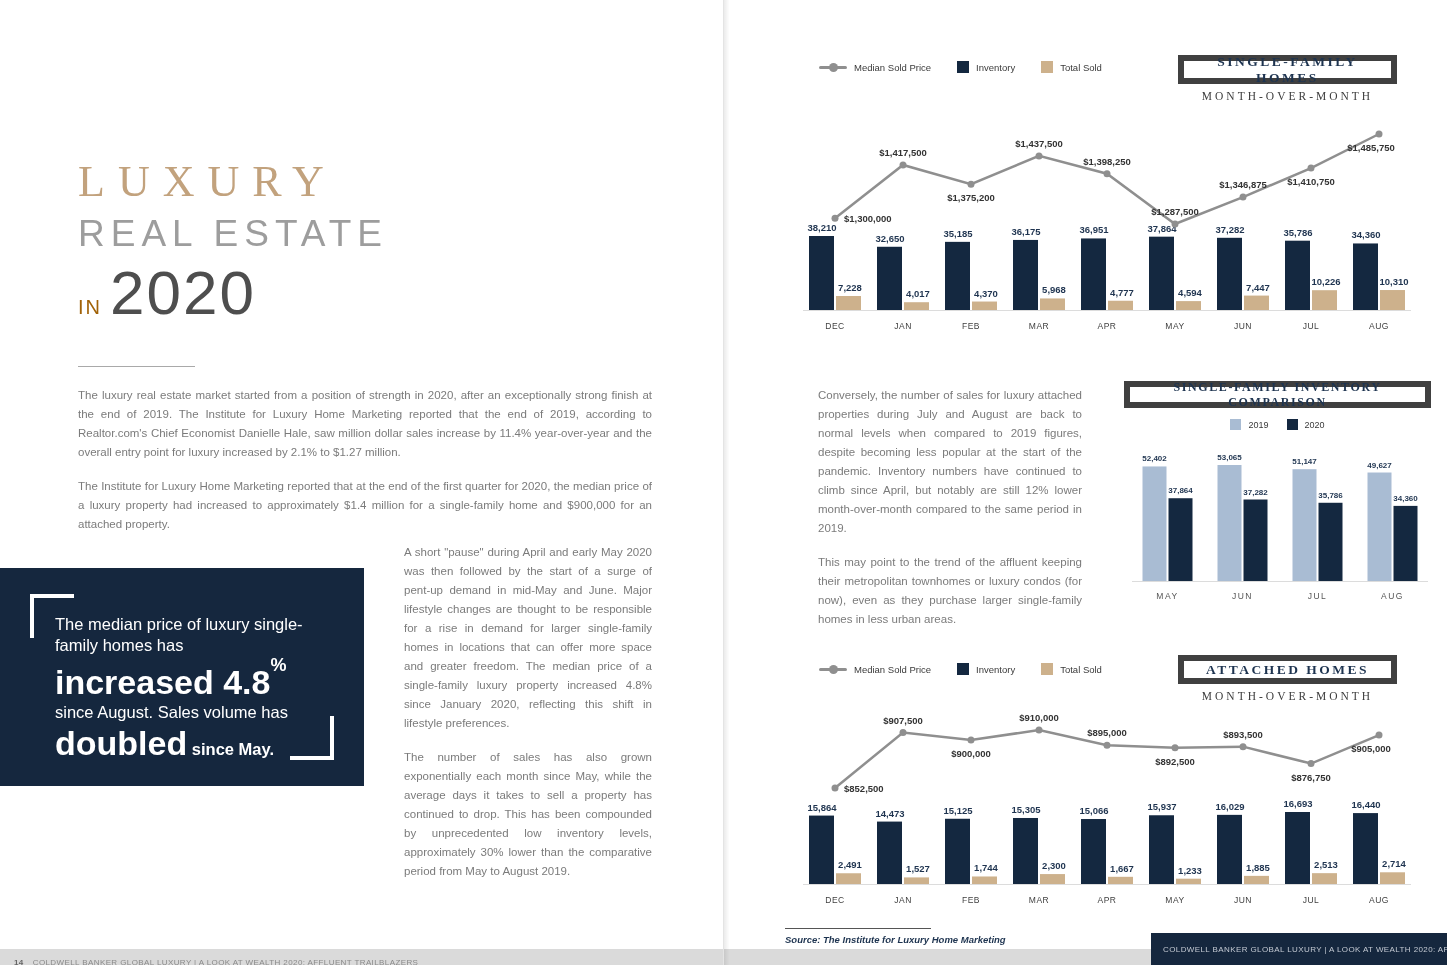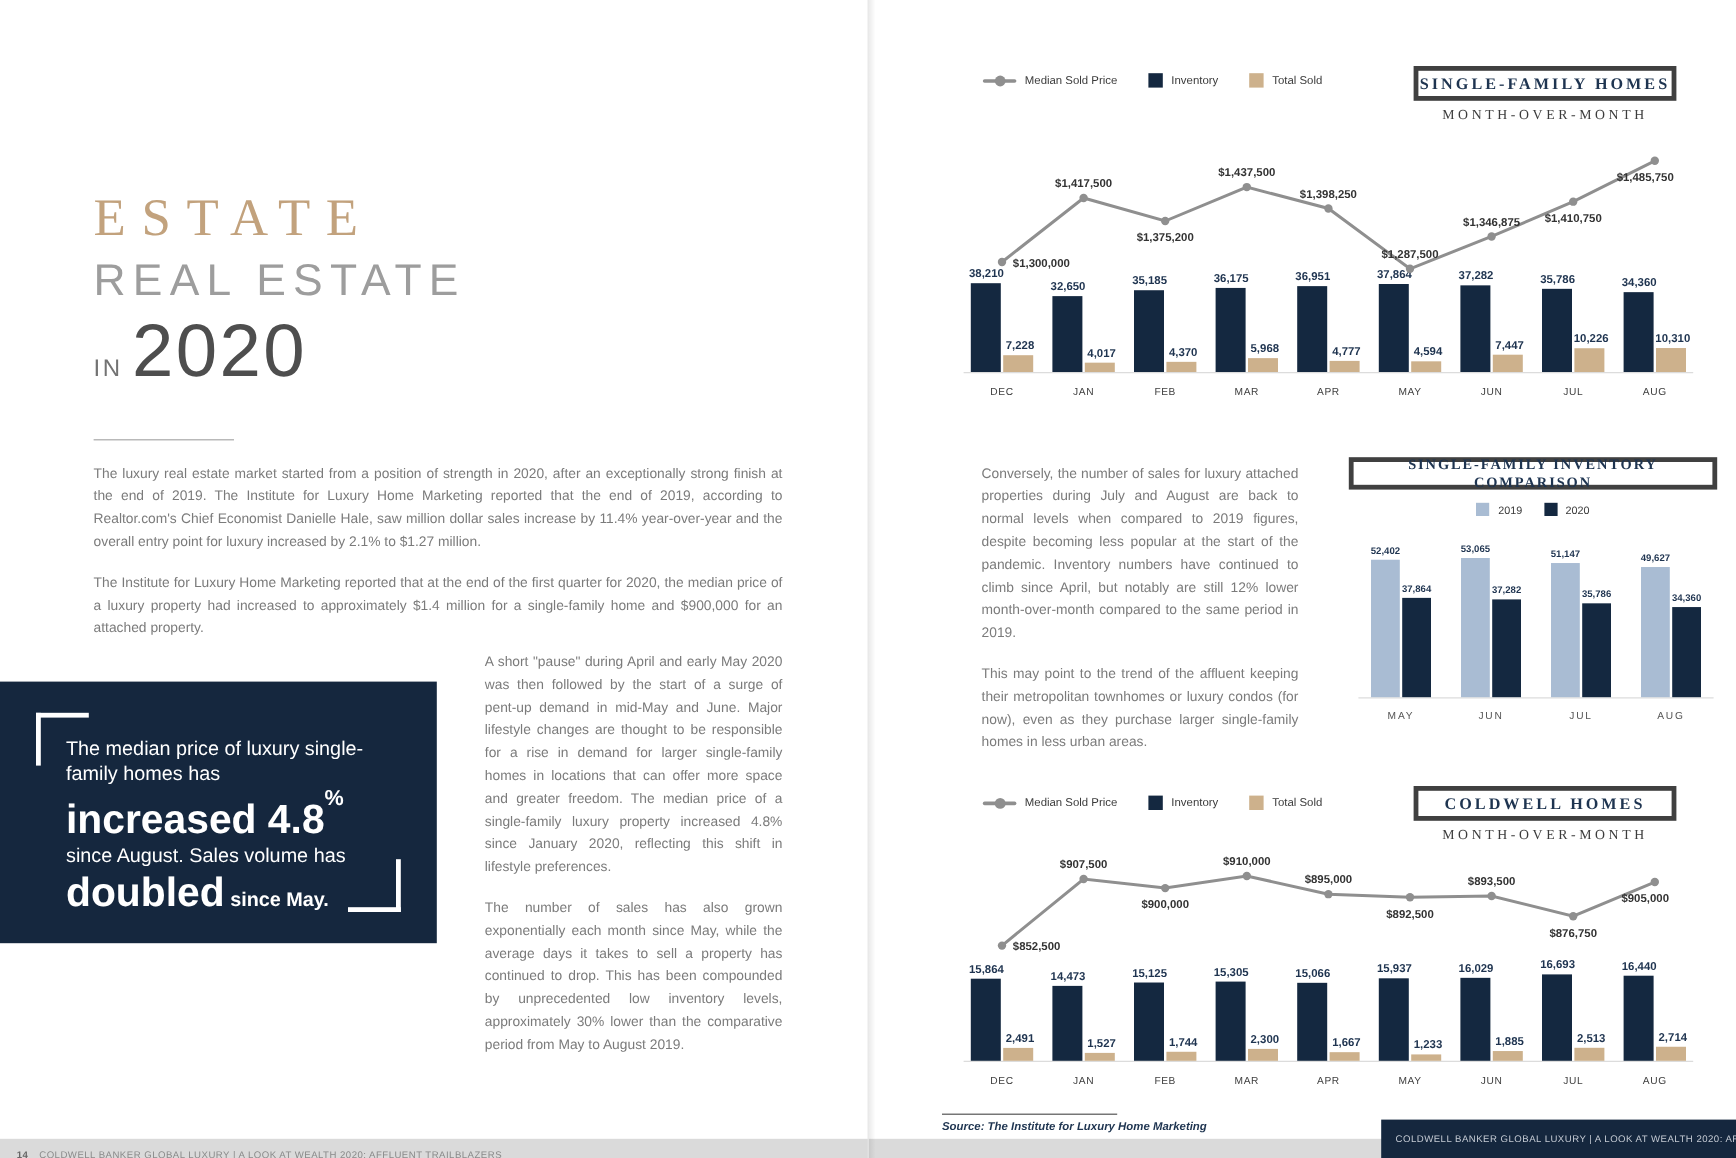--- a/index.html
+++ b/index.html
@@ -9,21 +9,21 @@
   .gutter{position:absolute;left:723px;top:0;bottom:0;width:9px;
           background:linear-gradient(to right,rgba(0,0,0,.08),rgba(0,0,0,0) 70%);border-left:1px solid #e4e4e4}
   .page-left{position:absolute;left:0;top:0;width:723px;height:965px}
   .page-right{position:absolute;left:731px;top:0;width:716px;height:965px}
 
   
   .title{position:absolute;left:78px;top:156px}
   .title-luxury{font-family:"Liberation Serif",serif;font-size:44px;letter-spacing:13px;color:#C2A27D}
   .title-real{font-size:37px;letter-spacing:6px;color:#9D9D9D;margin-top:6px}
   .title-row3{display:flex;align-items:baseline;margin-top:2px}
-  .title-in{font-size:20px;letter-spacing:2px;color:#737373;margin-right:8px}
+  .title-in{font-size:20px;letter-spacing:2px;color:#a16207;margin-right:8px}
   .title-year{font-size:62px;letter-spacing:2px;color:#4e4e4e;font-weight:400}
   .rule{position:absolute;left:78px;top:366px;width:117px;border-top:1px solid #a9a9a9}
   .intro{position:absolute;left:78px;top:386px;width:574px;font-size:11.5px;line-height:19px;color:#7b7b7b;text-align:justify}
   .intro p+p{margin-top:15px}
   .coltext{position:absolute;left:404px;top:543px;width:248px;font-size:11.5px;line-height:19px;color:#7b7b7b;text-align:justify}
   .coltext p+p{margin-top:15px}
 
   .callout{position:absolute;left:0;top:568px;width:364px;height:218px;background:#15273E;color:#fff}
   .co-inner{position:absolute;left:55px;top:46px;right:26px}
   .co-line{font-size:16.5px;font-weight:normal;line-height:21px}
@@ -42,21 +42,21 @@
   .legend-top{left:88px;top:61px}
   .legend-bottom{left:88px;top:663px}
   .lg-item{display:flex;align-items:center;gap:7px}
   .lg-line{width:28px;height:3px;background:#8F8F8F;position:relative;border-radius:2px}
   .lg-line::after{content:"";position:absolute;left:10px;top:-3px;width:9px;height:9px;border-radius:50%;background:#8F8F8F}
   .lg-sw{width:12px;height:12px}
   .sw-navy{background:#142840}.sw-tan{background:#CDB18C}
   .lg-sw-sm{width:11px;height:11px}
   .sw-2019{background:#A9BCD3}.sw-2020{background:#142840}
 
-  .tbox{position:absolute;border:4px solid #404040;display:flex;align-items:center;justify-content:center;
+  .tbox{position:absolute;border:6px solid #404040;display:flex;align-items:center;justify-content:center;
         font-family:"Liberation Serif",serif;font-weight:bold;color:#1E3450;text-align:center}
   .tbox-sf{left:447px;top:55px;width:219px;height:29px;font-size:13.5px;letter-spacing:2.5px}
   .tbox-cmp{left:393px;top:381px;width:307px;height:27px;font-size:12px;letter-spacing:1.6px}
   .tbox-at{left:447px;top:655px;width:219px;height:29px;font-size:13.5px;letter-spacing:2.5px}
   .subtitle{position:absolute;font-family:"Liberation Serif",serif;font-size:11.5px;letter-spacing:3px;color:#3c3c3c;text-align:center;width:219px}
   .sub-sf{left:447px;top:90px}
   .sub-at{left:447px;top:690px}
   .legend-cmp{position:absolute;left:393px;top:419px;width:307px;display:flex;justify-content:center;gap:18px;
               font-size:9px;color:#3a3a3a;align-items:flex-start}
   .midtext{position:absolute;left:87px;top:386px;width:264px;font-size:11.5px;line-height:19px;color:#7b7b7b;text-align:justify}
@@ -81,21 +81,21 @@
   .footer-bar span{font-size:8px;color:#C4CAD3;letter-spacing:.4px;white-space:nowrap;padding-left:12px}
 </style>
 </head>
 <body>
 
 <div class="spread">
   <div class="bottom-strip"></div>
 
   <div class="page-left">
     <div class="title">
-      <div class="title-luxury">ESTATE</div>
+      <div class="title-luxury">LUXURY</div>
       <div class="title-real">REAL ESTATE</div>
       <div class="title-row3">
         <span class="title-in">IN</span>
         <span class="title-year">2020</span>
       </div>
     </div>
     <div class="rule"></div>
 
     <div class="intro">
       <p>The luxury real estate market started from a position of strength in 2020, after an exceptionally strong finish at the end of 2019. The Institute for Luxury Home Marketing reported that the end of 2019, according to Realtor.com's Chief Economist Danielle Hale, saw million dollar sales increase by 11.4% year-over-year and the overall entry point for luxury increased by 2.1% to $1.27 million.</p>
@@ -255,21 +255,21 @@
         </span>
       <span class="lg-item">
           <span class="lg-sw sw-navy"></span>
           <span>Inventory</span>
         </span>
       <span class="lg-item">
           <span class="lg-sw sw-tan"></span>
           <span>Total Sold</span>
         </span>
     </div>
-    <div class="tbox tbox-at">COLDWELL HOMES</div>
+    <div class="tbox tbox-at">ATTACHED HOMES</div>
     <div class="subtitle sub-at">MONTH-OVER-MONTH</div>
     <div class="chart" id="chart-at"><svg viewBox="0 0 612 200" width="612" height="200">
           <line x1="2" y1="176.5" x2="610" y2="176.5" stroke="#dcdcdc"></line>
           <rect x="8" y="107.57563050380399" width="25" height="68.42436949619601" fill="#142840"></rect>
           <rect x="35" y="165.2558557479183" width="25" height="10.74414425208171" fill="#CDB18C"></rect>
           <text x="21" y="102.57563050380399" text-anchor="middle" class="bar-label">15,864</text>
           <text x="49" y="160.2558557479183" text-anchor="middle" class="bar-label">2,491</text>
           <text x="34" y="195" text-anchor="middle" class="month-label">DEC</text>
           <rect x="76" y="113.57527107170671" width="25" height="62.4247289282933" fill="#142840"></rect>
           <rect x="103" y="169.41376624932607" width="25" height="6.5862337506739355" fill="#CDB18C"></rect>

